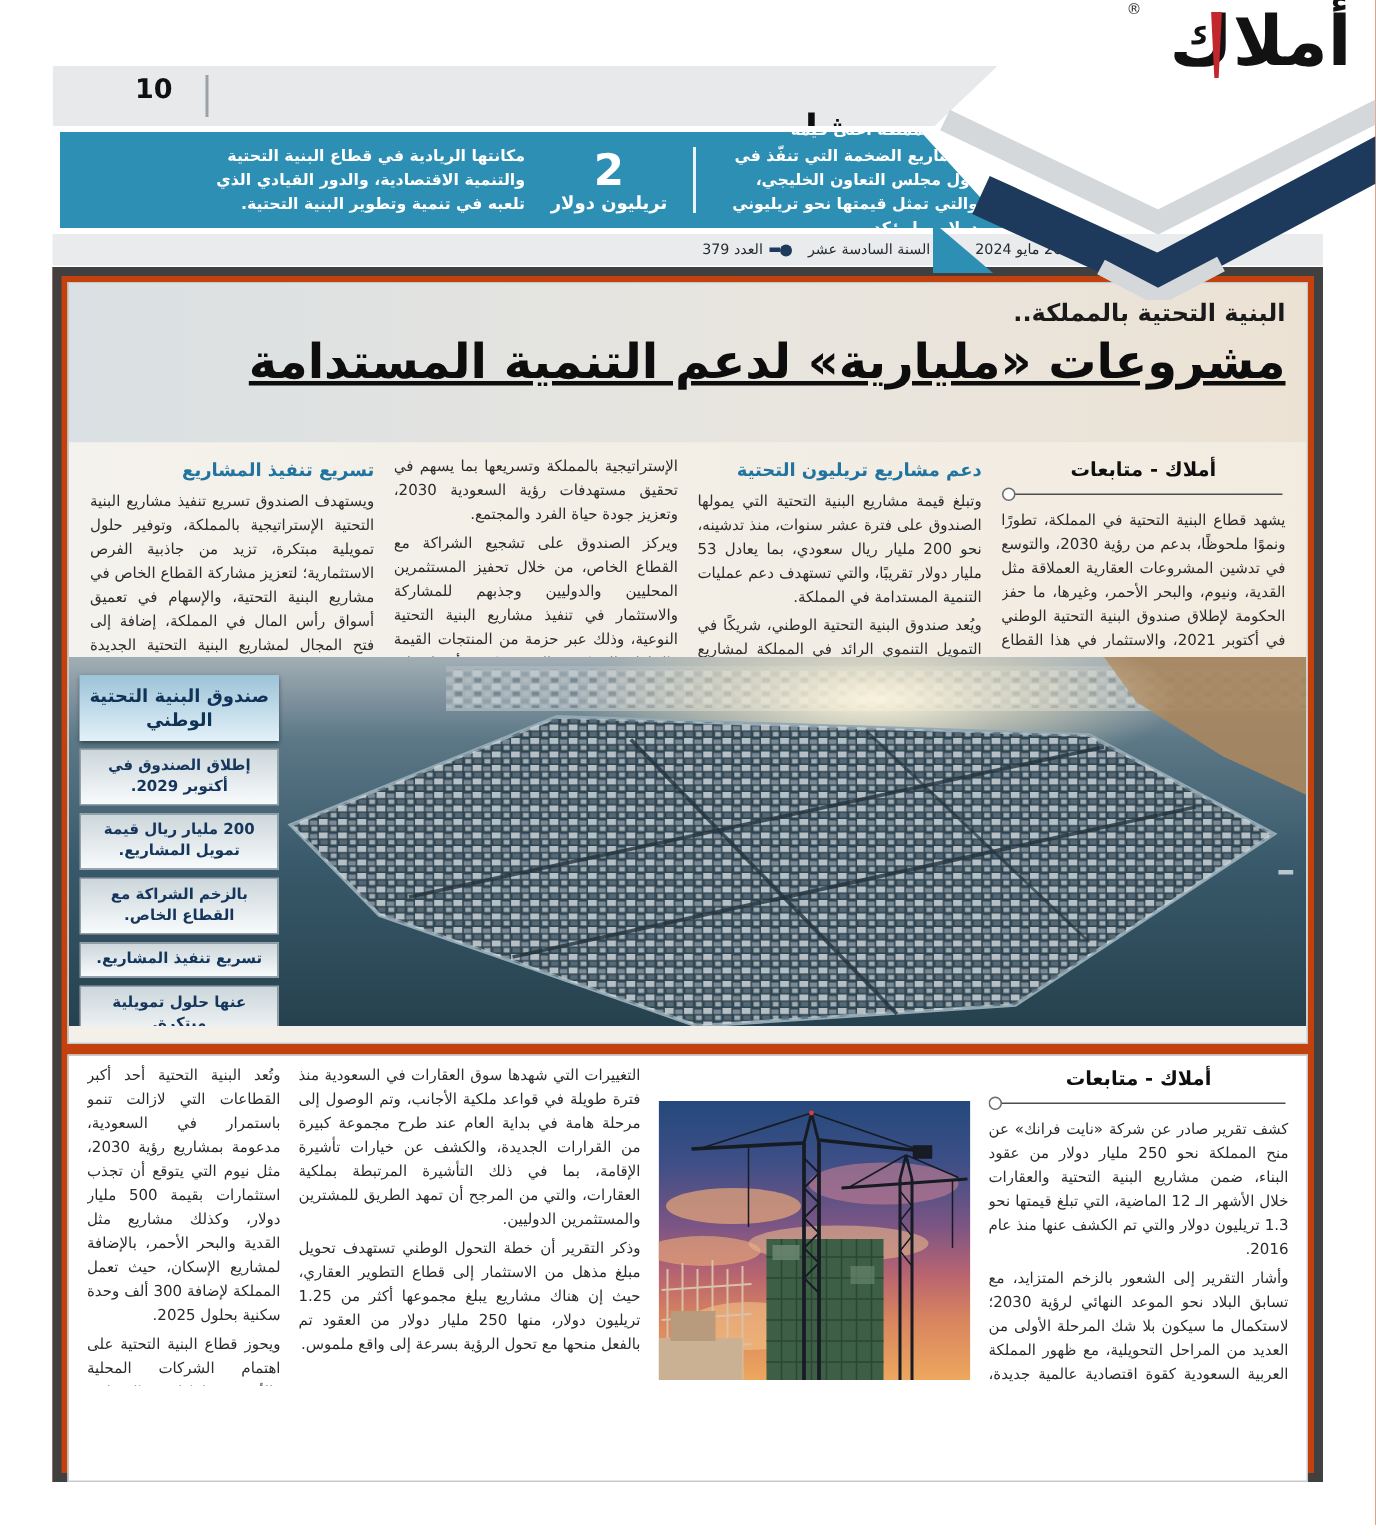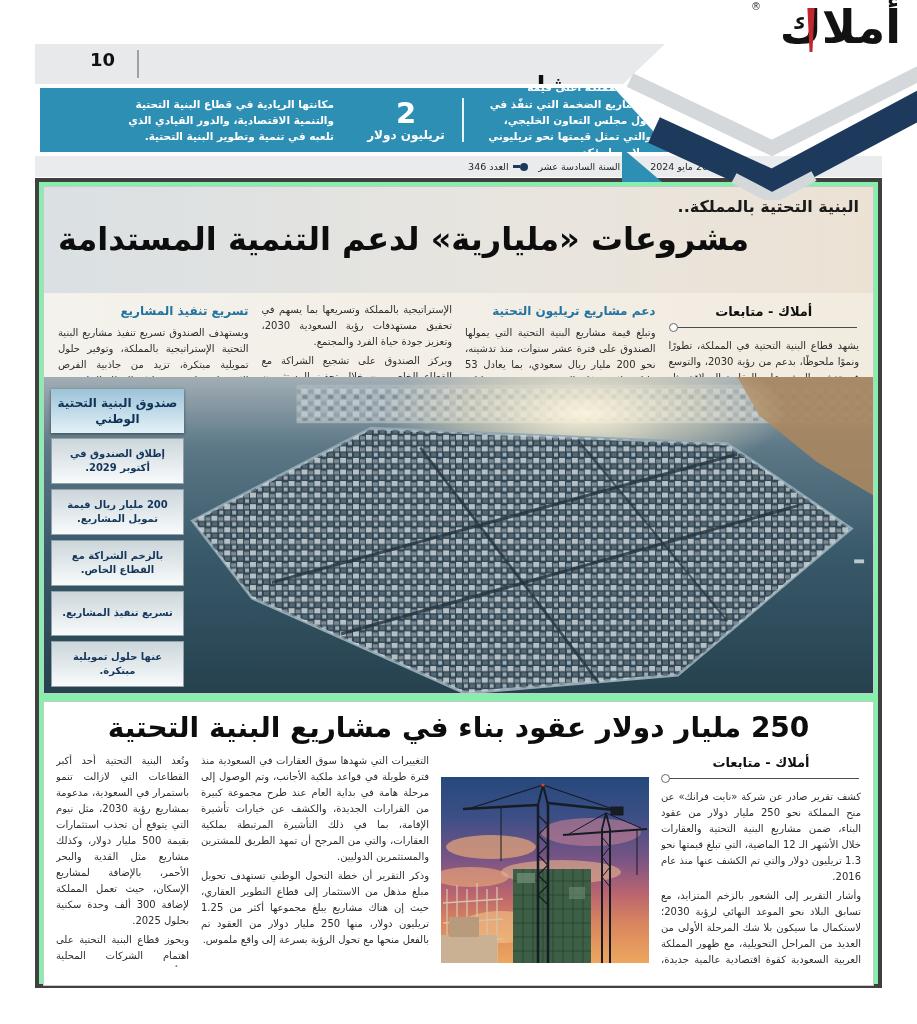--- a/index.html
+++ b/index.html
@@ -45,41 +45,41 @@
     position:absolute; left:35px; top:156px; width:847px; height:21px; background:#e9ebec;
     display:flex; align-items:center; gap:11px; padding-right:152px;
     font-size:9.5px; color:#24292e; z-index:1;
   }
   .datedot { width:8px; height:8px; background:#1d3a5c; border-radius:50%; position:relative; flex:0 0 auto; }
   .datedot::after { content:''; position:absolute; left:-7px; top:2.5px; width:7px; height:3px; background:#1d3a5c; }
 
   
   .frame {
     position:absolute; left:35px; top:178px; width:847px; height:810px;
-    border:4px solid #404040; padding:4px; background:#86efac;
+    border:6px solid #404040; padding:4px; background:#c2410c;
   }
 
   
   .a1 { position:relative; border:1px solid #c6cacd; height:508px; overflow:hidden;
         background:#f3f0e9; }
   .a1-head { height:106px; padding:10px 14px 0;
         background:linear-gradient(to left,#ece2d4 0%,#e8e5df 45%,#dae0e3 100%); }
   .kicker { text-align:right; font-size:16px; font-weight:bold; color:#1a1a1a; }
-  .headline1 { margin:5px 0 0; text-align:left; font-size:32px; font-weight:bold; color:#0d0d0d; line-height:1.15; }
+  .headline1 { margin:5px 0 0; text-align:right; font-size:32px; font-weight:bold; color:#0d0d0d; line-height:1.15;text-decoration:underline; }
   .a1-cols { display:flex; gap:13px; padding:9px 14px 0; height:150px; overflow:hidden;
         background:linear-gradient(to left,#f2ebe0,#f4f2ec); }
   .col { flex:1; font-size:10px; line-height:1.6; color:#2d2d2d; text-align:justify; overflow:hidden; }
   .col p { margin:0 0 3px; }
   .byline-head { font-size:13px; font-weight:bold; color:#0f0f0f; text-align:center; }
   .byline-rule { position:relative; border-bottom:1.5px solid #4c4c4c; margin:4px 2px 10px; }
   .byline-rule::after { content:''; position:absolute; left:-2px; bottom:-5px; width:7px; height:7px;
         background:#fdfdfd; border:1.5px solid #6b6b6b; border-radius:50%; }
   .subhead { margin:0 0 4px; font-size:12px; font-weight:bold; color:#2274a0; text-align:right; }
 
-  .a1-photo { position:absolute; left:0; right:0; bottom:0; height:316px; overflow:hidden; }
+  .a1-photo { position:absolute; left:0; right:0; bottom:11px; height:246px; overflow:hidden; }
   .a1-photo svg { display:block; width:100%; height:100%; }
 
   .factbox { position:absolute; top:12px; left:7px; width:133px; bottom:6px;
         display:flex; flex-direction:column; gap:5px; }
   .factbox-title { background:linear-gradient(180deg,#9cc3d8,#e3f1f8); color:#0f3357;
         font-weight:bold; font-size:12px; text-align:center; padding:6px 4px; line-height:1.35;
         box-shadow:0 1px 3px rgba(0,0,0,.45); }
   .factbox-item { background:linear-gradient(180deg,#ccd6da,#f8fbfc); border:1px solid #93a2aa;
         color:#14365c; font-weight:bold; font-size:10px; text-align:center; padding:4px;
         line-height:1.4; flex:1; display:flex; align-items:center; justify-content:center; }
@@ -118,29 +118,29 @@
     </svg>
   </div>
 
   <div class="banner">
     <p class="banner-lead" style="margin:0">تحتل المملكة أعلى قيمة للمشاريع الضخمة التي تنفّذ في دول مجلس التعاون الخليجي، والتي تمثل قيمتها نحو تريليوني دولار، ما يؤكد</p>
     <span class="banner-divider"></span>
     <div class="banner-stat">
       <div class="banner-value">2</div>
       <div class="banner-unit">تريليون دولار</div>
     </div>
-    <p class="banner-tail" style="margin:16px">مكانتها الريادية في قطاع البنية التحتية والتنمية الاقتصادية، والدور القيادي الذي تلعبه في تنمية وتطوير البنية التحتية.</p>
+    <p class="banner-tail" style="margin:0">مكانتها الريادية في قطاع البنية التحتية والتنمية الاقتصادية، والدور القيادي الذي تلعبه في تنمية وتطوير البنية التحتية.</p>
   </div>
 
   <div class="datebar">
     <span>الأحد 26 مايو 2024</span>
     <span class="datedot"></span>
     <span>السنة السادسة عشر</span>
     <span class="datedot"></span>
-    <span>العدد 346</span>
+    <span>العدد 379</span>
   </div>
 </header>
 
 <main class="frame">
 
   <section class="a1">
     <div class="a1-head">
       <div class="kicker">البنية التحتية بالمملكة..</div>
       <h1 class="headline1">مشروعات «مليارية» لدعم التنمية المستدامة</h1>
     </div>
@@ -209,21 +209,20 @@
         <div class="factbox-item">إطلاق الصندوق في أكتوبر 2029.</div>
         <div class="factbox-item">200 مليار ريال قيمة تمويل المشاريع.</div>
         <div class="factbox-item">بالزخم الشراكة مع القطاع الخاص.</div>
         <div class="factbox-item">تسريع تنفيذ المشاريع.</div>
         <div class="factbox-item">عنها حلول تمويلية مبتكرة.</div>
       </aside>
     </div>
   </section>
 
   <section class="a2">
-    <h2 class="headline2">250 مليار دولار عقود بناء في مشاريع البنية التحتية</h2>
 
     <div class="a2-body">
       <div class="col a2-col-right">
         <div class="byline-head">أملاك - متابعات</div>
         <div class="byline-rule"></div>
         <p>كشف تقرير صادر عن شركة «نايت فرانك» عن منح المملكة نحو 250 مليار دولار من عقود البناء، ضمن مشاريع البنية التحتية والعقارات خلال الأشهر الـ 12 الماضية، التي تبلغ قيمتها نحو 1.3 تريليون دولار والتي تم الكشف عنها منذ عام 2016.</p>
         <p>وأشار التقرير إلى الشعور بالزخم المتزايد، مع تسابق البلاد نحو الموعد النهائي لرؤية 2030؛ لاستكمال ما سيكون بلا شك المرحلة الأولى من العديد من المراحل التحويلية، مع ظهور المملكة العربية السعودية كقوة اقتصادية عالمية جديدة، وبدعم التوسع في مشروعات البنية التحتية.</p>
       </div>
 
       <figure class="a2-photo" style="margin:24px 0 0">

